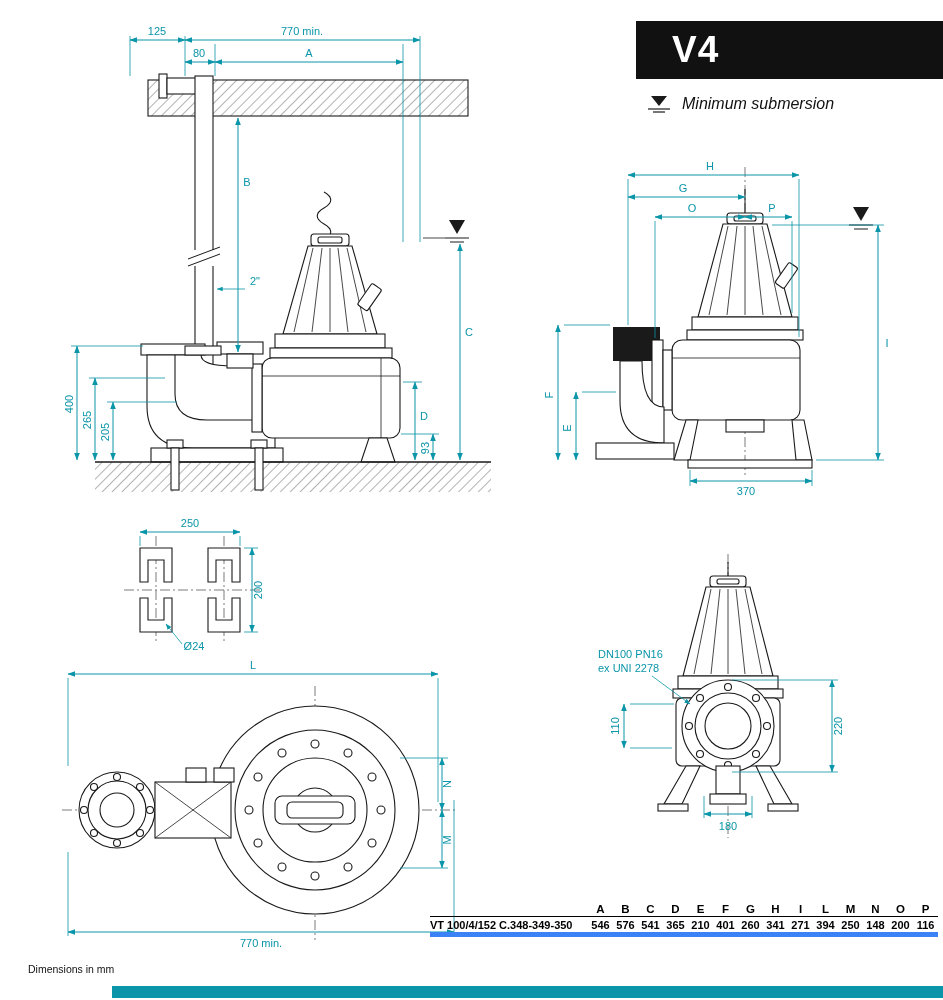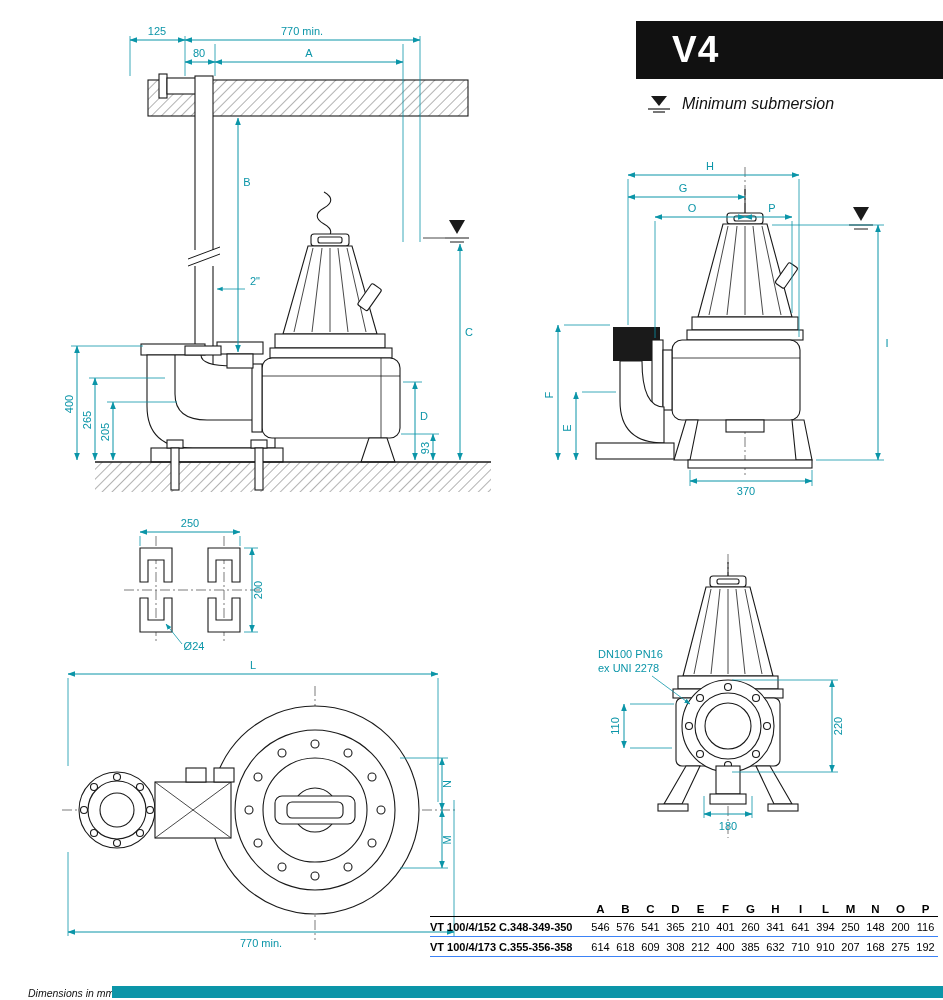--- a/index.html
+++ b/index.html
@@ -27,27 +27,27 @@
   .lbl { fill:var(--accent); font-size:11px; text-anchor:start; }
   .dl  { stroke:var(--accent); stroke-width:1; fill:none; }
   .xl  { stroke:var(--accent); stroke-width:0.8; fill:none; }
   .arrow { fill:var(--accent); }
   .dk  { stroke:var(--ink); stroke-width:1.1; fill:#fff; }
   .dkn { stroke:var(--ink); stroke-width:1.1; fill:none; }
   .rib { stroke:var(--ink); stroke-width:0.8; }
   .cl  { stroke:#444; stroke-width:0.7; stroke-dasharray:10 3 2 3; fill:none; }
 
   .dim-table { position:absolute; left:430px; top:901px; color:#000; }
-  .trow { display:flex; align-items:center; height:20px; border-bottom:1px solid #3b82f6; }
+  .trow { display:flex; align-items:center; height:20px; border-bottom:5px solid #3b82f6; }
   .trow.thead { height:16px; border-bottom:1.5px solid #000; }
   .tmodel { width:158px; font-weight:bold; font-size:11px; white-space:nowrap; }
-  .tcell  { width:25px; text-align:center; font-size:11px; }
+  .tcell  { width:25px; text-align:center; font-size:11px;font-weight:bold; }
   .tcell.th { font-weight:bold; font-size:11.5px; }
 
-  .note { position:absolute; left:28px; top:963px; font-size:10.5px; font-style:italic; color:#111;margin-top:24px; }
+  .note { position:absolute; left:28px; top:963px; font-size:10.5px; color:#111; }
   .bottom-bar { position:absolute; left:112px; right:0; top:986px; height:12px; background:var(--accent); }
 </style>
 </head>
 <body>
 
 <div class="banner">
   <span class="model">V4</span>
 </div>
 
 <div class="legend">
@@ -443,40 +443,23 @@
     <div class="trow">
       <div class="tmodel">VT 100/4/152 C.348-349-350</div>
       <div class="tcell">546</div>
       <div class="tcell">576</div>
       <div class="tcell">541</div>
       <div class="tcell">365</div>
       <div class="tcell">210</div>
       <div class="tcell">401</div>
       <div class="tcell">260</div>
       <div class="tcell">341</div>
-      <div class="tcell">641</div>
+      <div class="tcell">271</div>
       <div class="tcell">394</div>
       <div class="tcell">250</div>
       <div class="tcell">148</div>
       <div class="tcell">200</div>
       <div class="tcell">116</div>
     </div>
-    <div class="trow">
-      <div class="tmodel">VT 100/4/173 C.355-356-358</div>
-      <div class="tcell">614</div>
-      <div class="tcell">618</div>
-      <div class="tcell">609</div>
-      <div class="tcell">308</div>
-      <div class="tcell">212</div>
-      <div class="tcell">400</div>
-      <div class="tcell">385</div>
-      <div class="tcell">632</div>
-      <div class="tcell">710</div>
-      <div class="tcell">910</div>
-      <div class="tcell">207</div>
-      <div class="tcell">168</div>
-      <div class="tcell">275</div>
-      <div class="tcell">192</div>
-    </div>
   </div>
 
 <div class="note">Dimensions in mm</div>
 <div class="bottom-bar"></div>
 
 </body></html>

